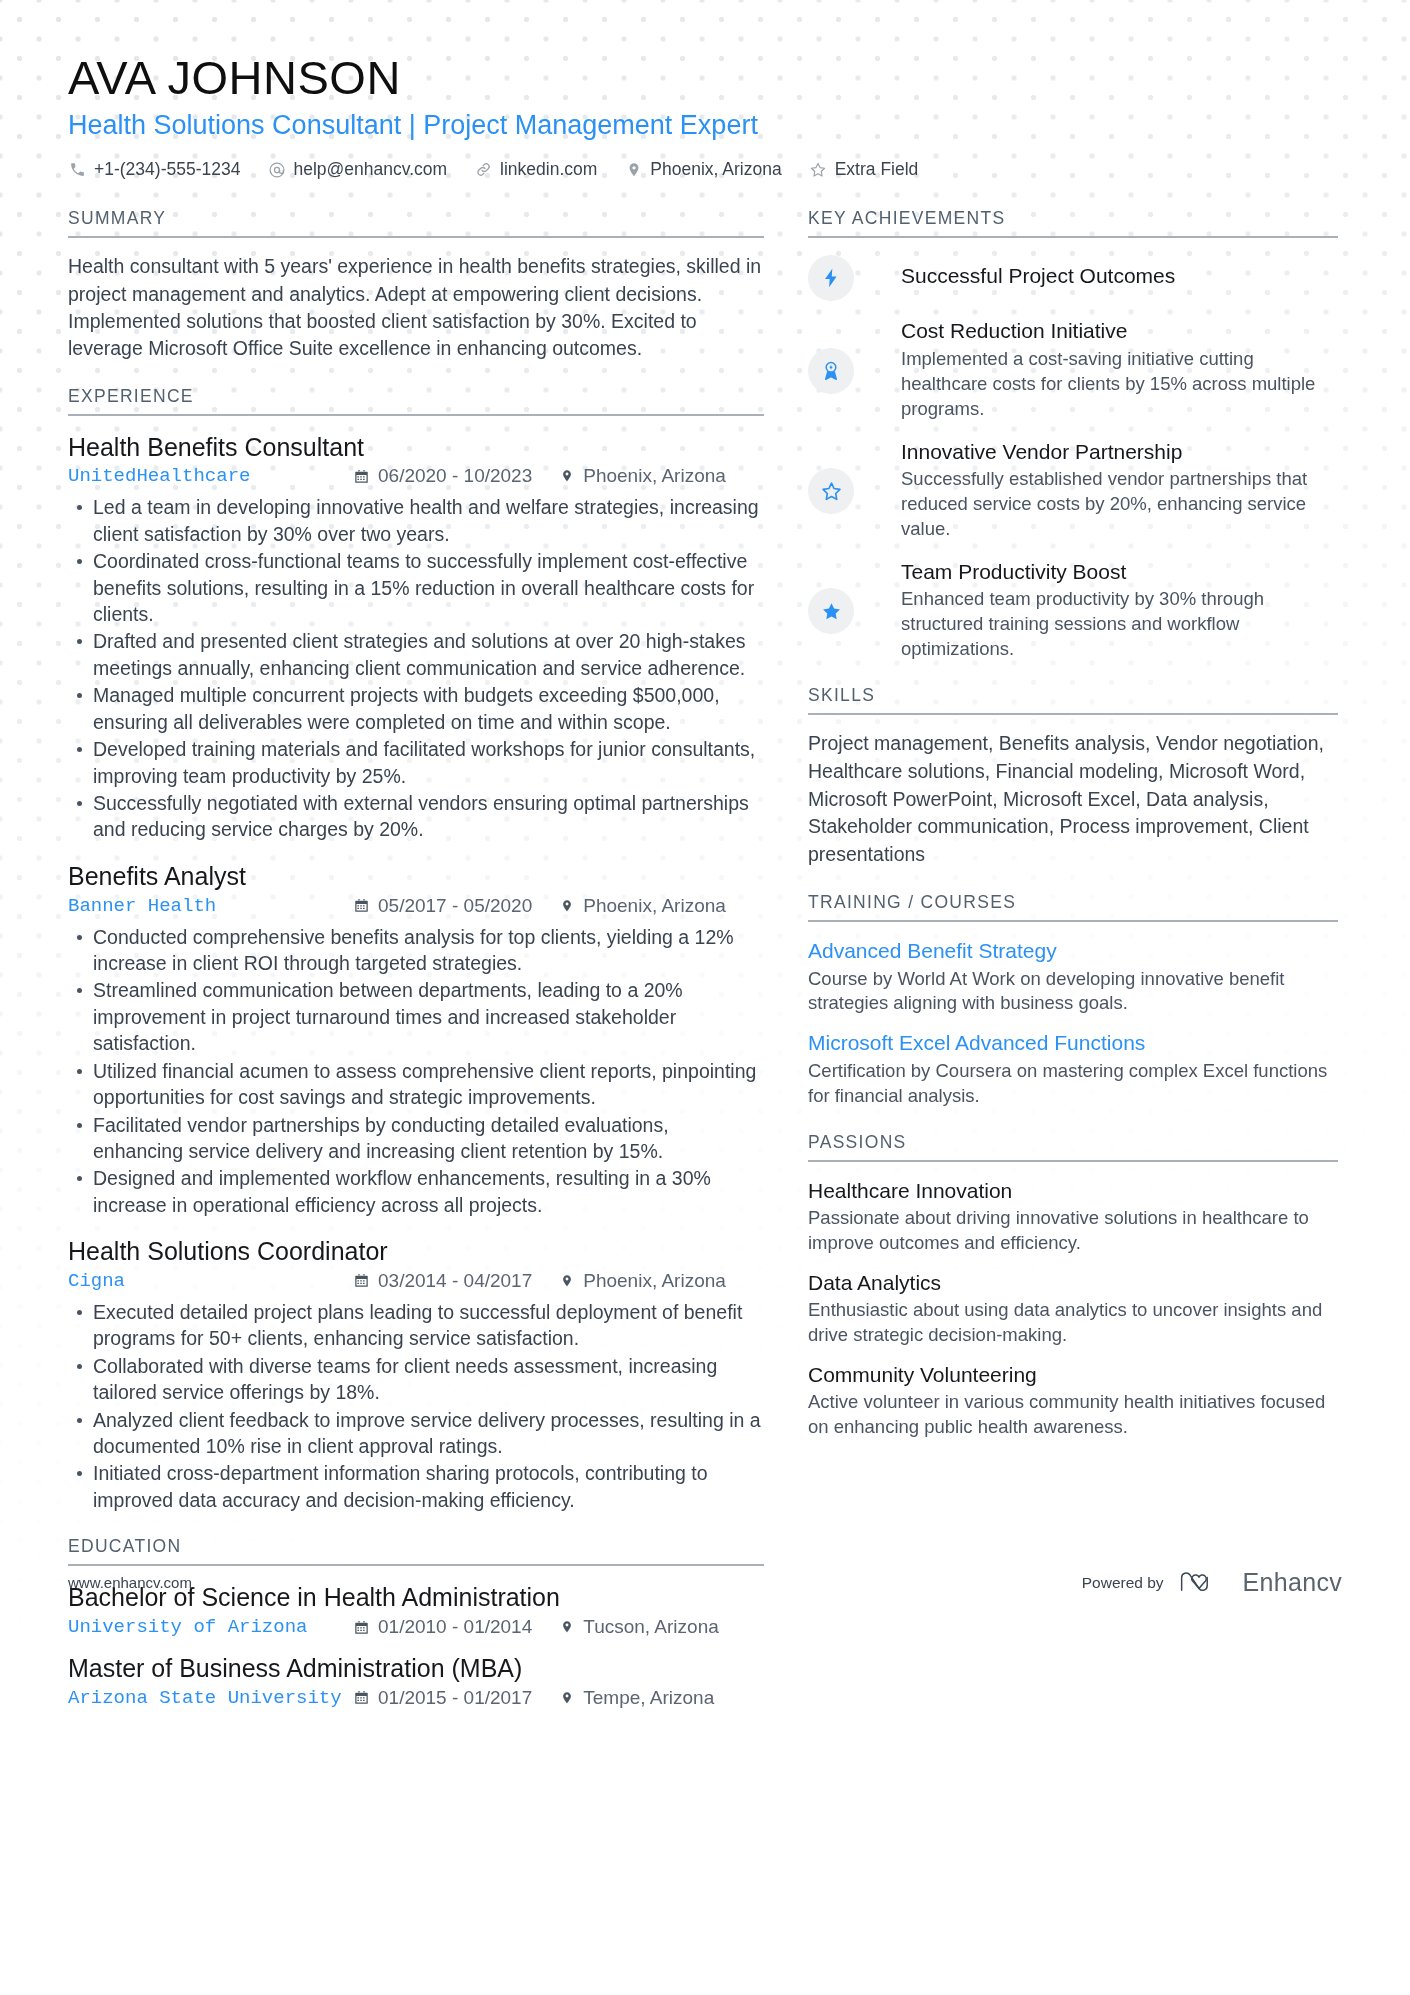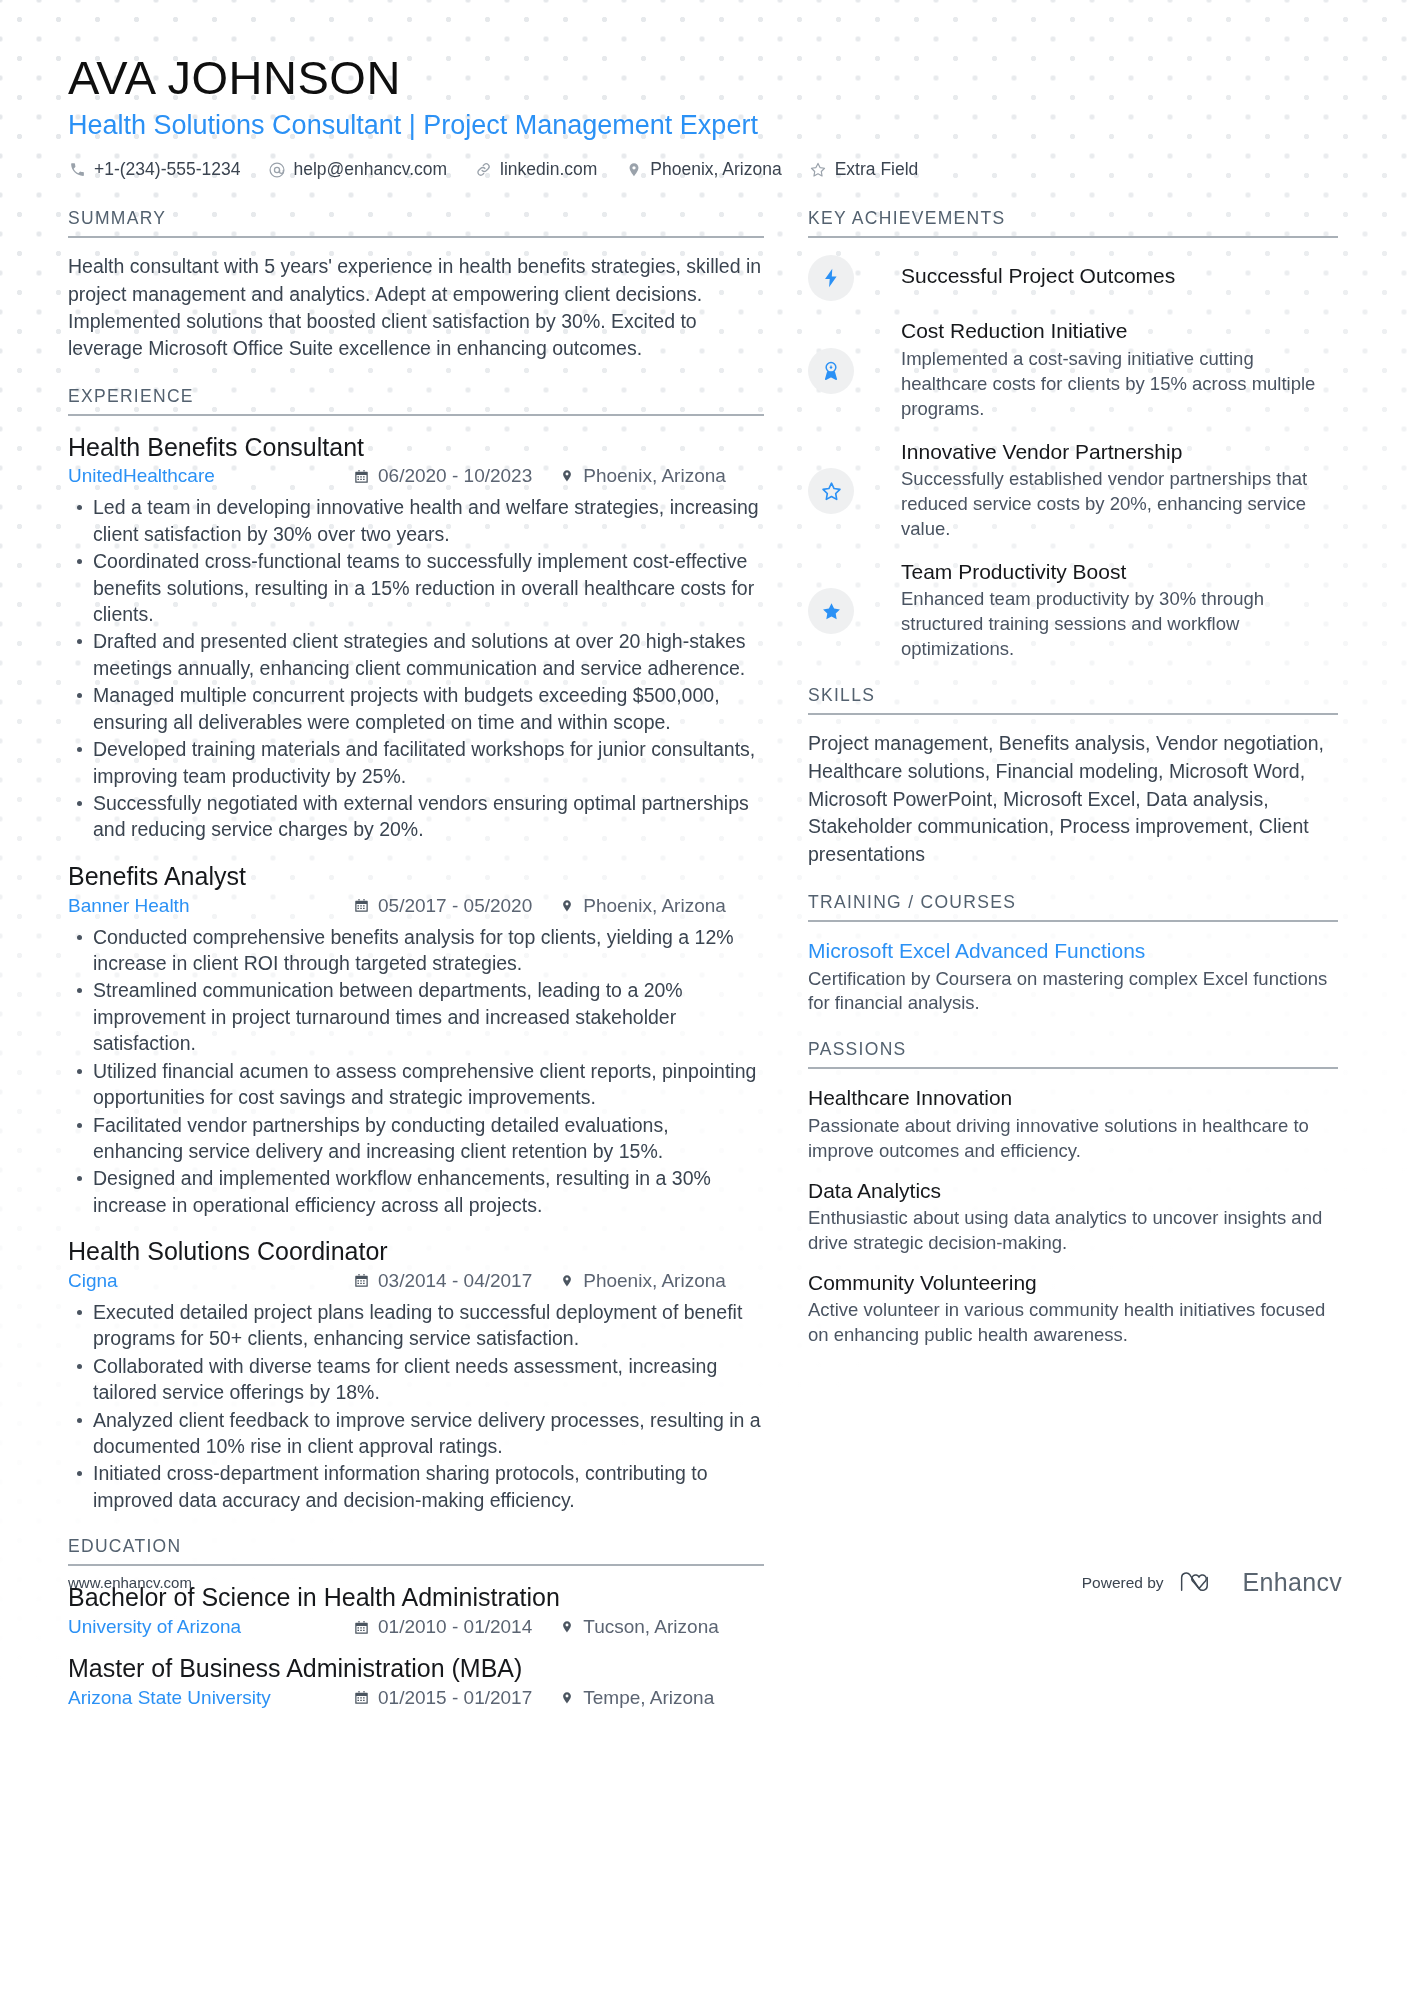--- a/index.html
+++ b/index.html
@@ -129,20 +129,21 @@
     font-size: 19px;
     color: #5b6472;
     margin-bottom: 7px;
   }
   .entry-org {
     color: #2b91f5;
     width: 285px;
     flex: none;
     white-space: nowrap;
     overflow: hidden;
+    font-family: Liberation Mono, monospace;
   }
   .meta-chunk {
     display: inline-flex;
     align-items: center;
     margin-right: 26px;
     white-space: nowrap;
   }
   .meta-chunk .mi {
     display: inline-flex;
     align-items: center;
@@ -548,20 +549,24 @@
       </div>
 
       <div class="sec">
         <div class="sec-title">SKILLS</div>
         <div class="skills-text">Project management, Benefits analysis, Vendor negotiation, Healthcare solutions, Financial modeling, Microsoft Word, Microsoft PowerPoint, Microsoft Excel, Data analysis, Stakeholder communication, Process improvement, Client presentations</div>
       </div>
 
       <div class="sec">
         <div class="sec-title">TRAINING / COURSES</div>
 
+        <div class="course">
+          <div class="course-name">Advanced Benefit Strategy</div>
+          <div class="course-desc">Course by World At Work on developing innovative benefit strategies aligning with business goals.</div>
+        </div>
 
         <div class="course">
           <div class="course-name">Microsoft Excel Advanced Functions</div>
           <div class="course-desc">Certification by Coursera on mastering complex Excel functions for financial analysis.</div>
         </div>
       </div>
 
       <div class="sec">
         <div class="sec-title">PASSIONS</div>
 

